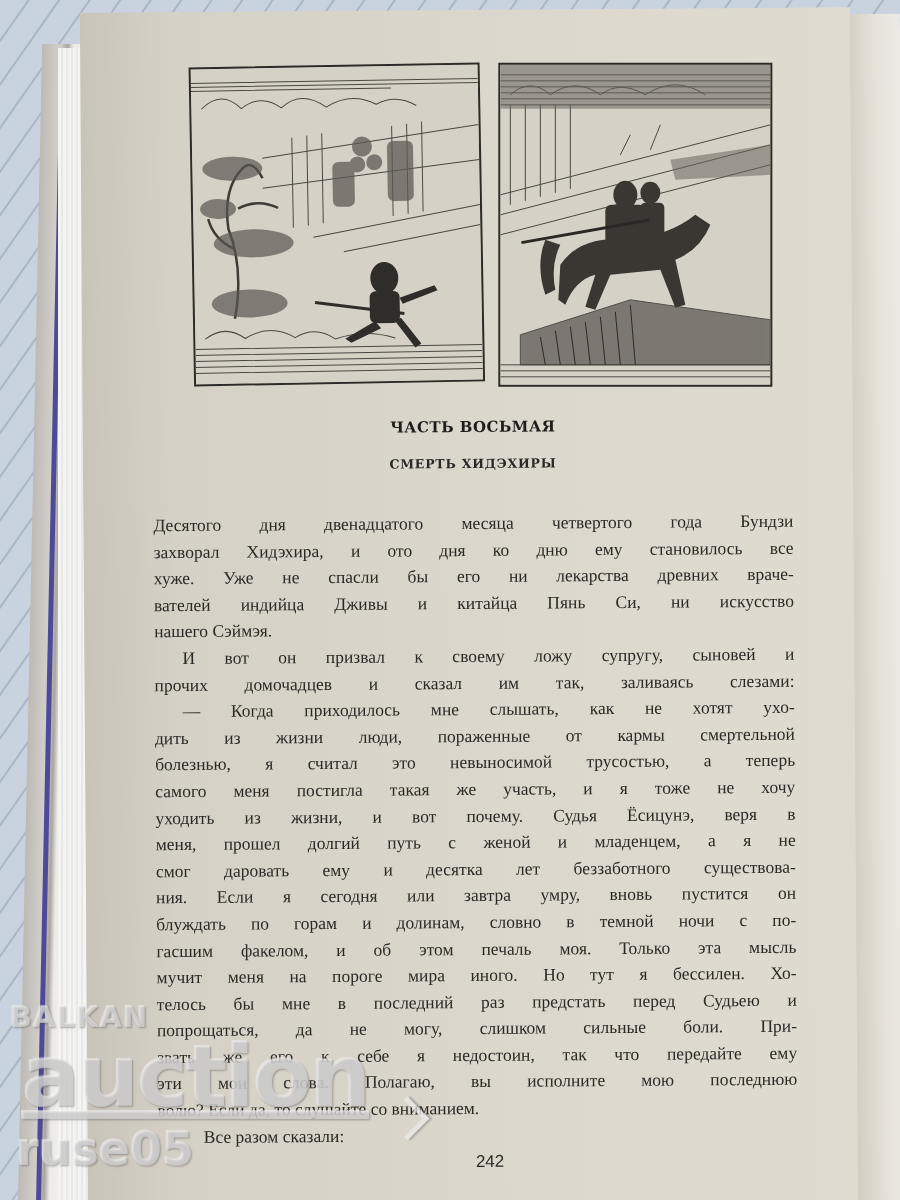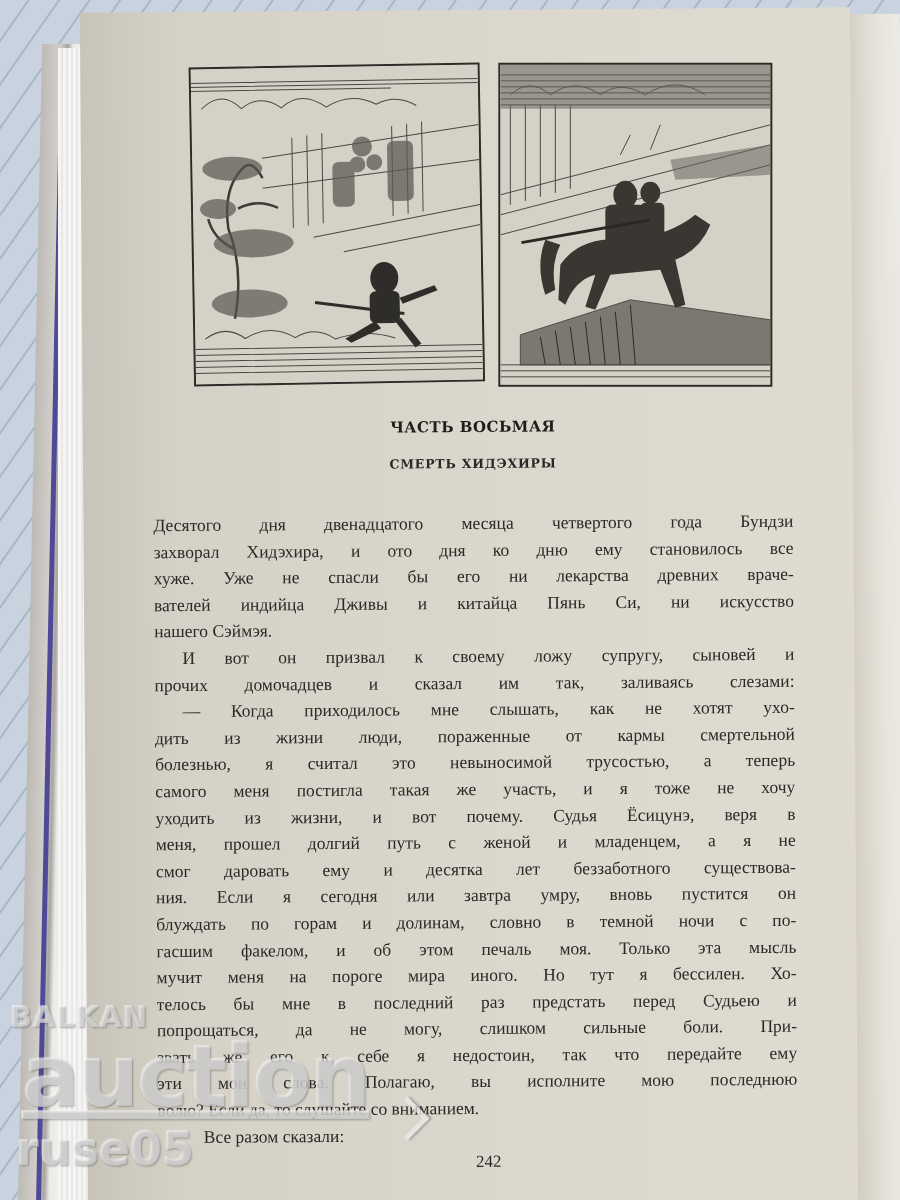--- a/index.html
+++ b/index.html
@@ -53,21 +53,21 @@
     position: absolute; top: 500px; left: 70px; width: 640px;
     font-size: 17.5px; line-height: 26.6px; color: #2b2926;
     font-family: "Liberation Serif", serif;
   }
   .line { white-space: nowrap; display: block; text-align: justify; text-align-last: justify; }
   .line.last { text-align-last: left; }
   .line.indent { padding-left: 28px; }
   .line.indent-deep { padding-left: 46px; text-align-last: left; }
   .page-number {
     position: absolute; top: 1142px; left: 388px; font-size: 17px; color: #2b2926;
-    font-family: Liberation Serif, serif;
+    font-family: Liberation Sans, sans-serif;
   }
   
   .watermark { position: absolute; left: 10px; top: 1000px; color: rgba(235,235,235,0.55);
     font-family: "DejaVu Sans", sans-serif; font-weight: bold; pointer-events: none;
     text-shadow: 1px 1px 2px rgba(80,80,80,0.45), -1px -1px 1px rgba(255,255,255,0.5); }
   .wm-1 { position: absolute; left: 0; top: 0; font-size: 29px; letter-spacing: 1px; }
   .wm-2 { position: absolute; left: 12px; top: 26px; font-size: 86px; letter-spacing: -2px; text-decoration: underline; }
   .wm-3 { position: absolute; left: 6px; top: 122px; font-size: 46px; }
   .wm-arrow {
     position: absolute; left: 392px; top: 1103px; width: 26px; height: 26px;

